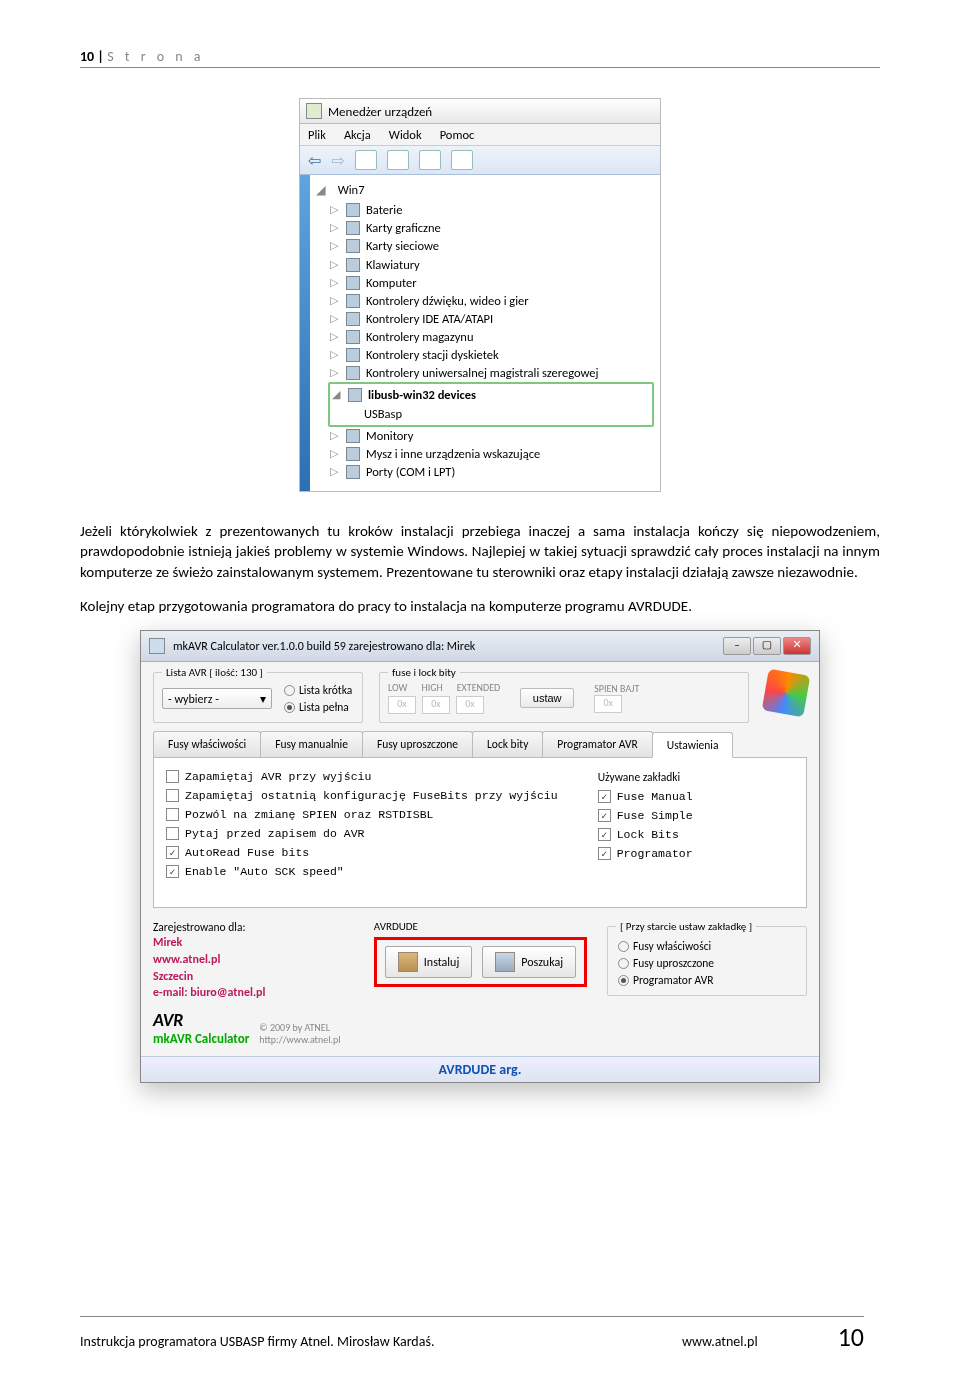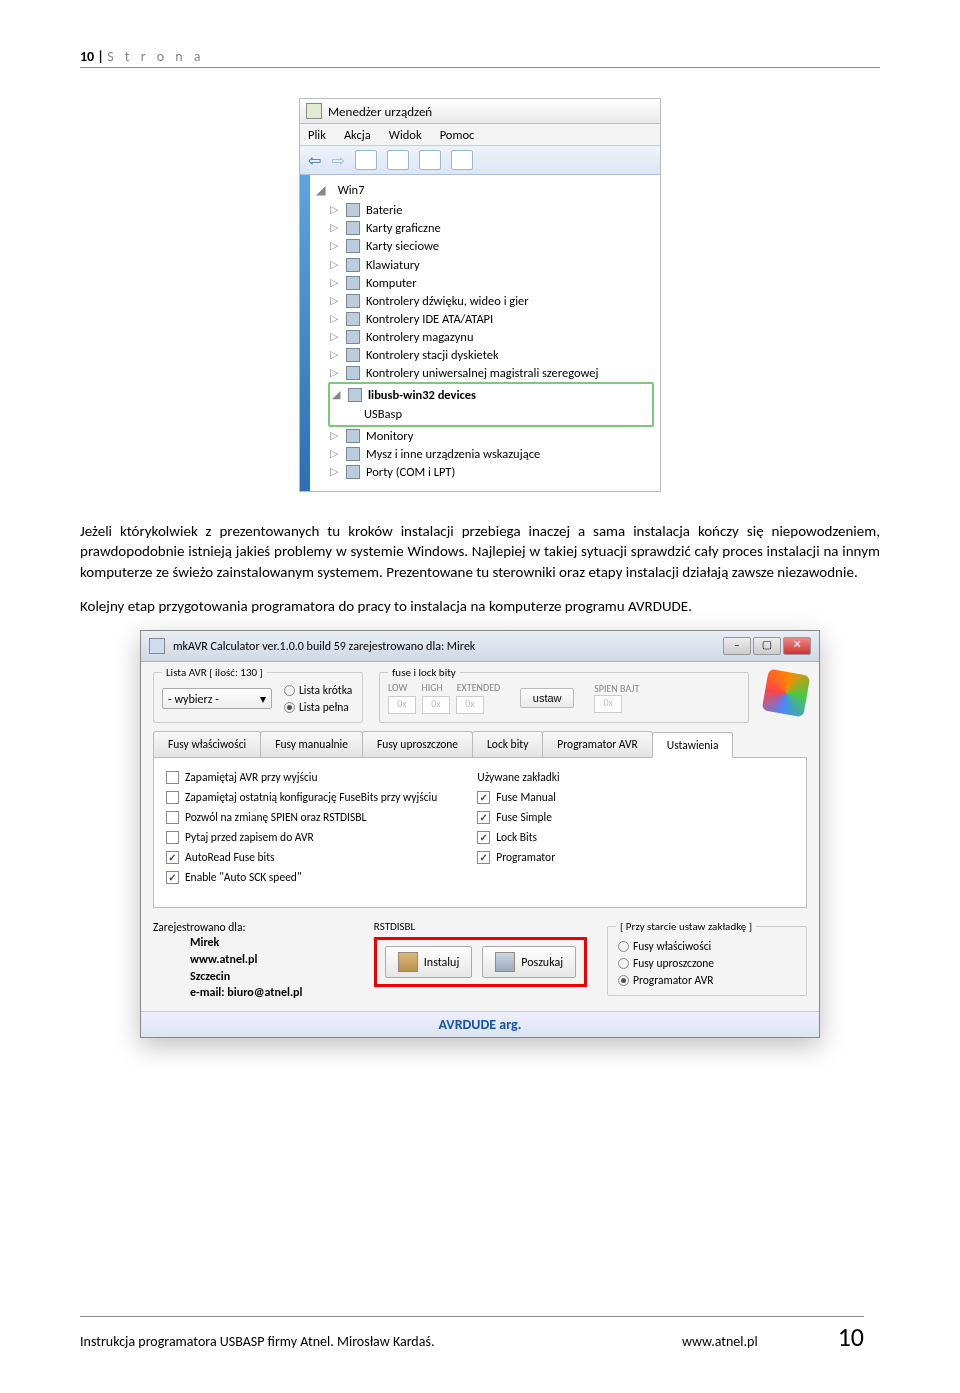--- a/index.html
+++ b/index.html
@@ -124,29 +124,29 @@
   .hex-inp { width:28px; height:18px; border:1px solid #ccc; background:#fff; font-size:10px; text-align:center; color:#bbb; }
   .ustaw-btn { width:54px; height:20px; border:1px solid #bbb; background:linear-gradient(#fff,#e9e9e9); border-radius:2px; font-size:11px; }
   .logo-cube { width:42px; height:42px; background: conic-gradient(#f80,#4c4,#48f,#f44,#f80); transform:rotate(10deg); border-radius:6px; }
 
   .tabs { display:flex; border-bottom:1px solid #bbb; margin-top:8px; }
   .tab { padding:5px 14px; border:1px solid #bbb; border-bottom:none; background:linear-gradient(#f8f8f8,#e3e3e3); font-size:11.5px; border-radius:3px 3px 0 0; margin-right:-1px; }
   .tab.active { background:#fff; position:relative; top:1px; border-bottom:1px solid #fff; }
 
   .tab-content { background:#fff; border:1px solid #bbb; border-top:none; padding:12px; display:flex; gap:40px; min-height:150px; }
   .chk-col { display:flex; flex-direction:column; gap:6px; }
-  .chk-item { display:flex; align-items:center; gap:6px; font-size:11.5px; }
+  .chk-item { display:flex; align-items:center; gap:6px; font-size:11.5px;font-family:Liberation Mono, monospace; }
   .chk { width:13px; height:13px; border:1px solid #888; background:#fff; display:inline-flex; align-items:center; justify-content:center; }
   .chk.checked::after { content:'✓'; font-size:10px; color:#345; font-weight:bold; }
   .uzk-title { font-size:11.5px; margin-bottom:6px; }
 
   .mk-lower { display:flex; gap:20px; margin-top:12px; }
   .reg-block { flex:1; }
   .reg-lbl { font-size:11.5px; }
-  .reg-val { color:#000000; font-weight:bold; font-size:12px; line-height:1.4;margin-left:37px; }
+  .reg-val { color:#be185d; font-weight:bold; font-size:12px; line-height:1.4; }
   .konsola-grp { flex:1; }
   .konsola-grp .group { padding:8px 10px; }
 
   .red-box { border:3px solid #e00; padding:6px 8px; display:flex; gap:10px; align-items:center; margin-top:4px; }
   .install-btn { display:flex; align-items:center; gap:6px; padding:5px 12px; border:1px solid #aaa; background:linear-gradient(#fff,#e6e6e6); border-radius:2px; font-size:12px; }
   .install-btn .ic2 { width:20px; height:20px; background:linear-gradient(#dcb87a,#b89050); border:1px solid #987; }
 
   .start-tab-grp { margin-top:6px; }
   .footer-logo { display:flex; align-items:flex-end; gap:10px; margin-top:8px; }
   .avr-logo { font-weight:bold; font-size:18px; font-style:italic; }
@@ -410,24 +410,34 @@
       </div>
 
       <div class="mk-lower">
         <div class="reg-block">
           <div class="reg-lbl">Zarejestrowano dla:</div>
           <div class="reg-val">Mirek</div>
           <div class="reg-val">www.atnel.pl</div>
           <div class="reg-val">Szczecin</div>
           <div class="reg-val">e-mail: biuro@atnel.pl</div>
 
+          <div class="footer-logo">
+            <div>
+              <div class="avr-logo">AVR</div>
+              <div class="mkavr-name">mkAVR Calculator</div>
+            </div>
+            <div class="footer-copy">
+              <div>© 2009 by ATNEL</div>
+              <div>http://www.atnel.pl</div>
+            </div>
+          </div>
         </div>
 
         <div style="flex:0 0 200px;">
-          <div style="font-size:11px; margin-bottom:2px;">RSTDISBL</div>
+          <div style="font-size:11px; margin-bottom:2px;">AVRDUDE</div>
           <div class="red-box">
             <div class="install-btn">
               <span class="ic2"></span>
               <span>Instaluj</span>
             </div>
             <div class="install-btn">
               <span class="ic2" style="background:linear-gradient(#c8d8e8,#9ab);"></span>
               <span>Poszukaj</span>
             </div>
           </div>

